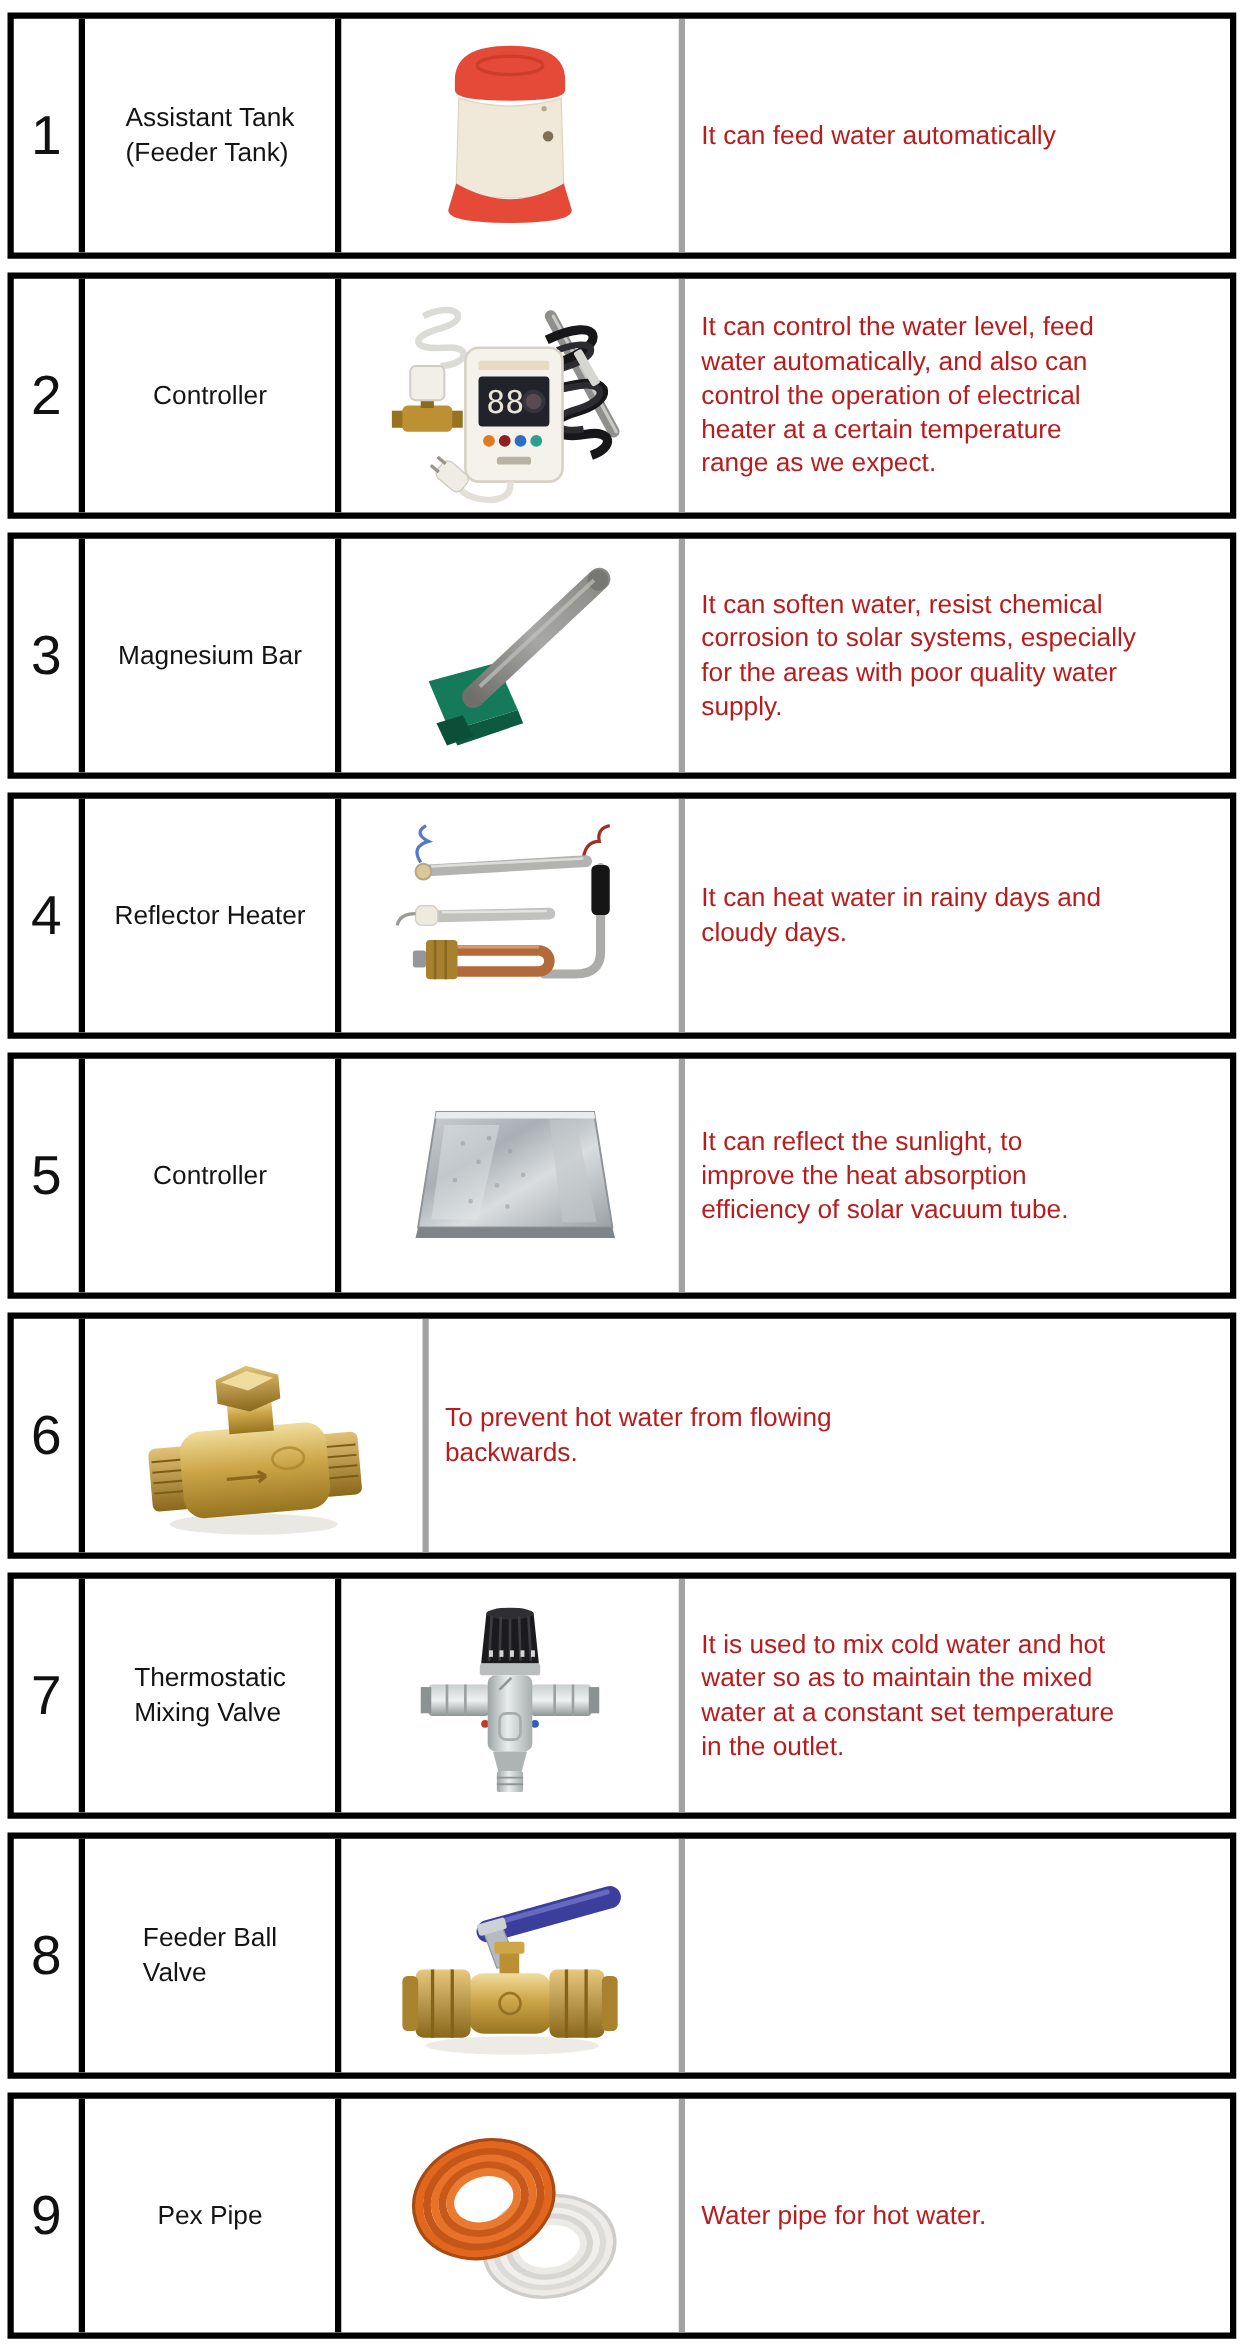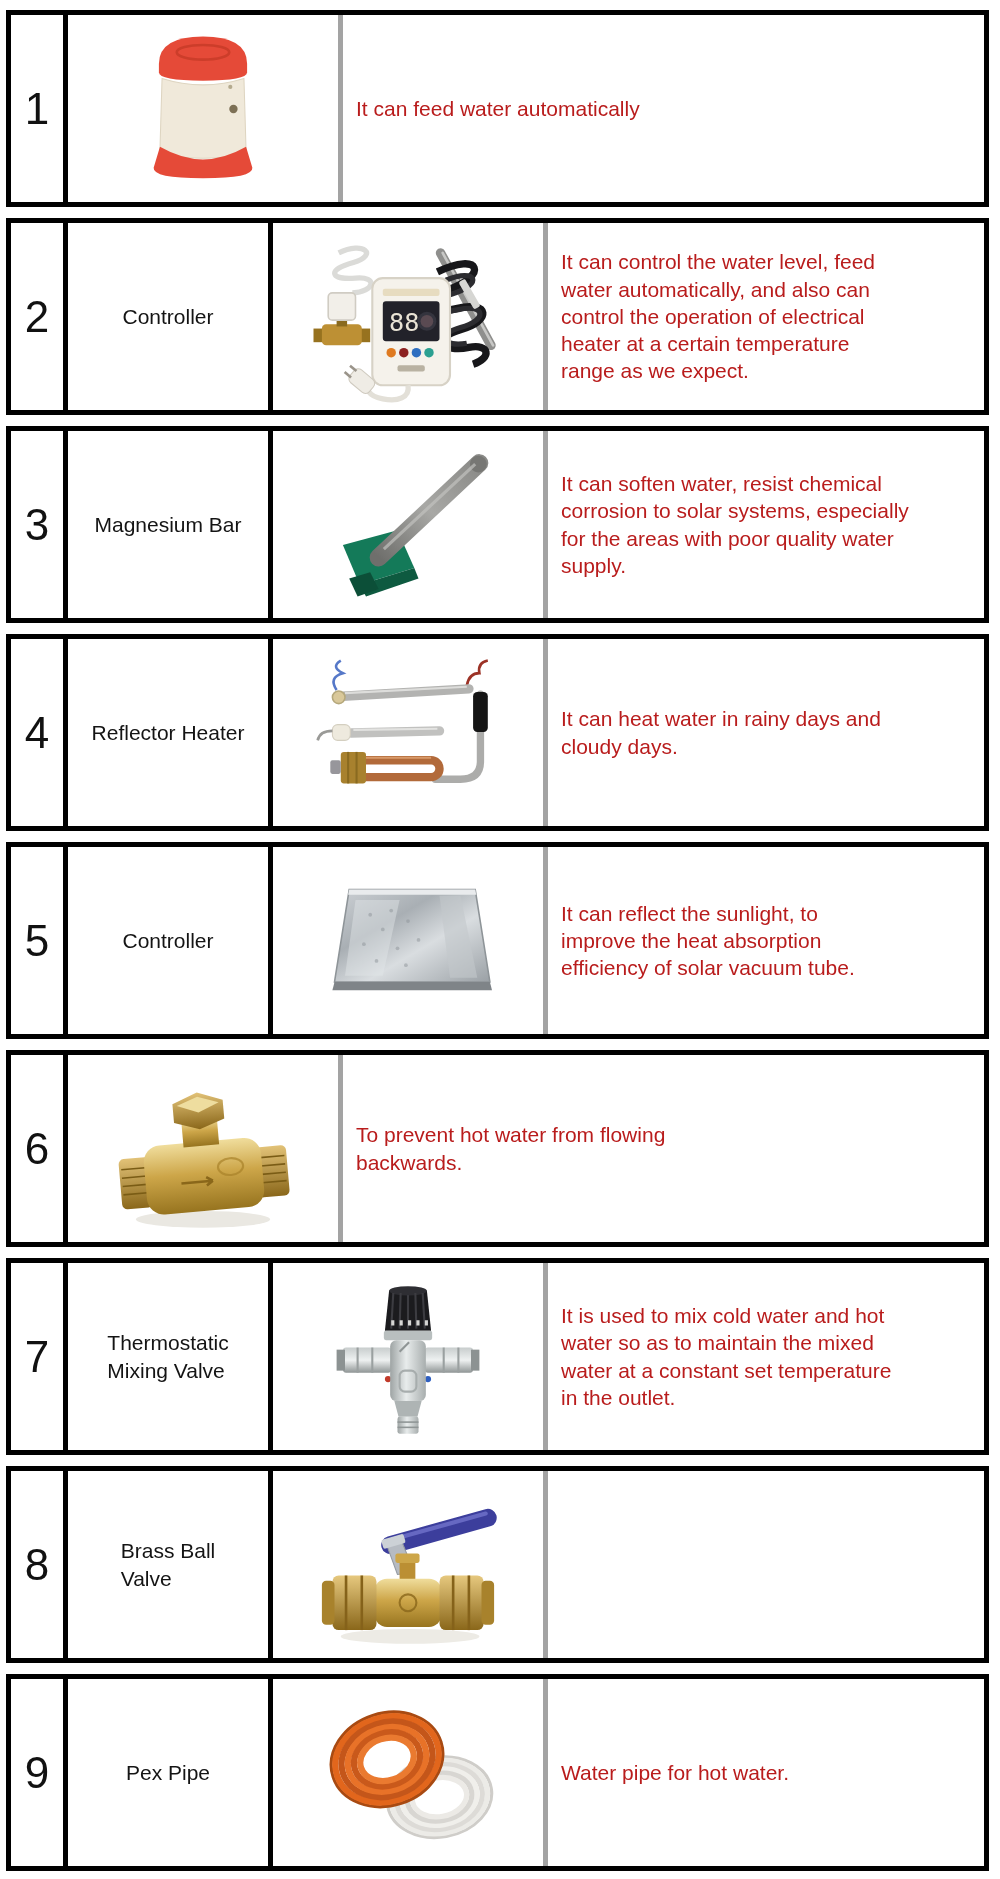--- a/index.html
+++ b/index.html
@@ -78,20 +78,24 @@
     color: #b91c1c;
   }
 </style>
 </head>
 <body>
 
 <div class="page">
   <section class="row-box">
     <div class="cell cell-number">
       <span>1</span>
+    </div>
+    <div class="cell cell-name">
+      <span class="name-text">Assistant Tank
+(Feeder Tank)</span>
     </div>
     <div class="cell cell-image">
   <svg viewBox="0 0 240 170">
     <path d="M78 42 Q78 16 120 16 Q162 16 162 42 L162 50 Q162 58 120 58 Q78 58 78 50 Z" fill="#e54a38"></path>
     <ellipse cx="120" cy="31" rx="25" ry="7" fill="none" stroke="#cc3d2a" stroke-width="2.5"></ellipse>
     <path d="M81 56 L79 124 Q79 131 120 132 Q161 131 161 124 L159 56 Q140 62 120 62 Q100 62 81 56 Z" fill="#f0e9da" stroke="#ded5c1" stroke-width="1"></path>
     <circle cx="149" cy="85" r="4" fill="#7d7055"></circle>
     <circle cx="146" cy="64" r="2" fill="#b4aa8e"></circle>
     <path d="M79 121 L73 141 Q72 151 120 151 Q168 151 167 141 L161 121 Q140 133 120 133 Q100 133 79 121 Z" fill="#e54a38"></path>
   </svg>
@@ -369,21 +373,21 @@
 water at a constant set temperature
 in the outlet.</span>
     </div>
   </section>
 
   <section class="row-box">
     <div class="cell cell-number">
       <span>8</span>
     </div>
     <div class="cell cell-name">
-      <span class="name-text">Brass Ball
+      <span class="name-text">Feeder Ball
 Valve</span>
     </div>
     <div class="cell cell-image">
   <svg viewBox="0 0 240 170">
     <defs>
       <linearGradient id="br8A" x1="0" y1="0" x2="0" y2="1">
         <stop offset="0" stop-color="#f0dd9c"></stop>
               <stop offset="0.45" stop-color="#cda649"></stop>
               <stop offset="1" stop-color="#97741f"></stop>
       </linearGradient>

